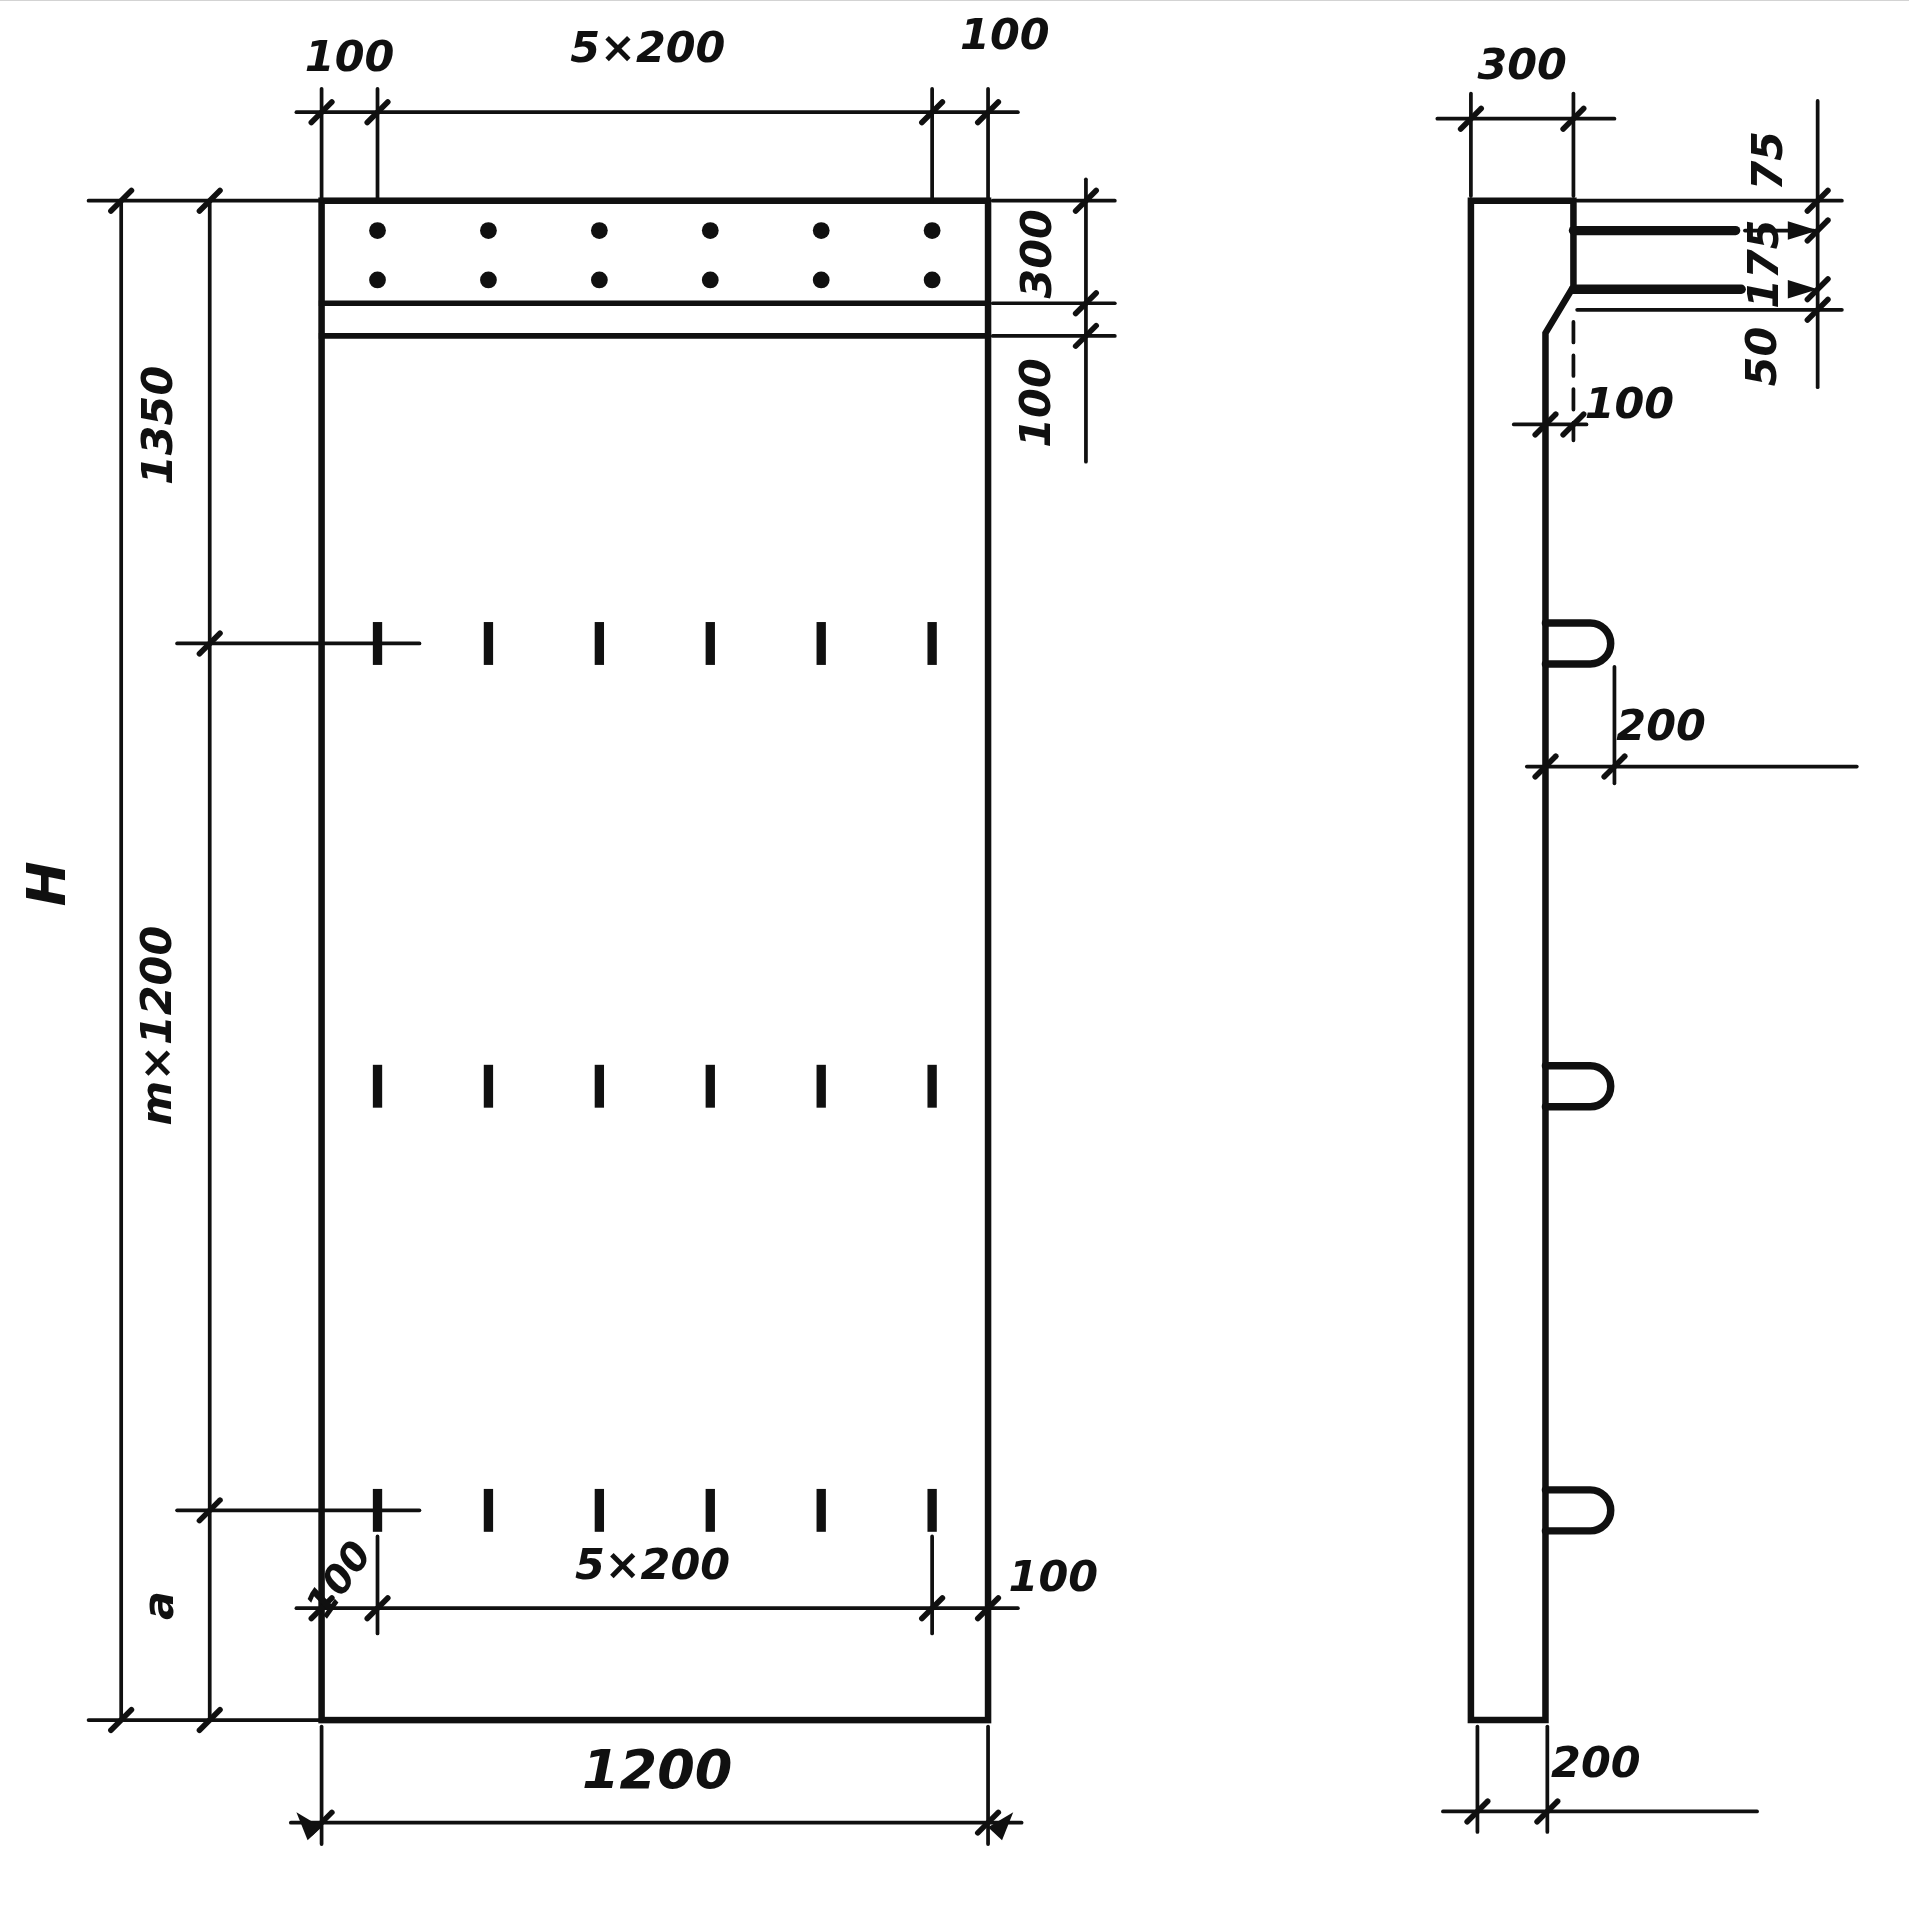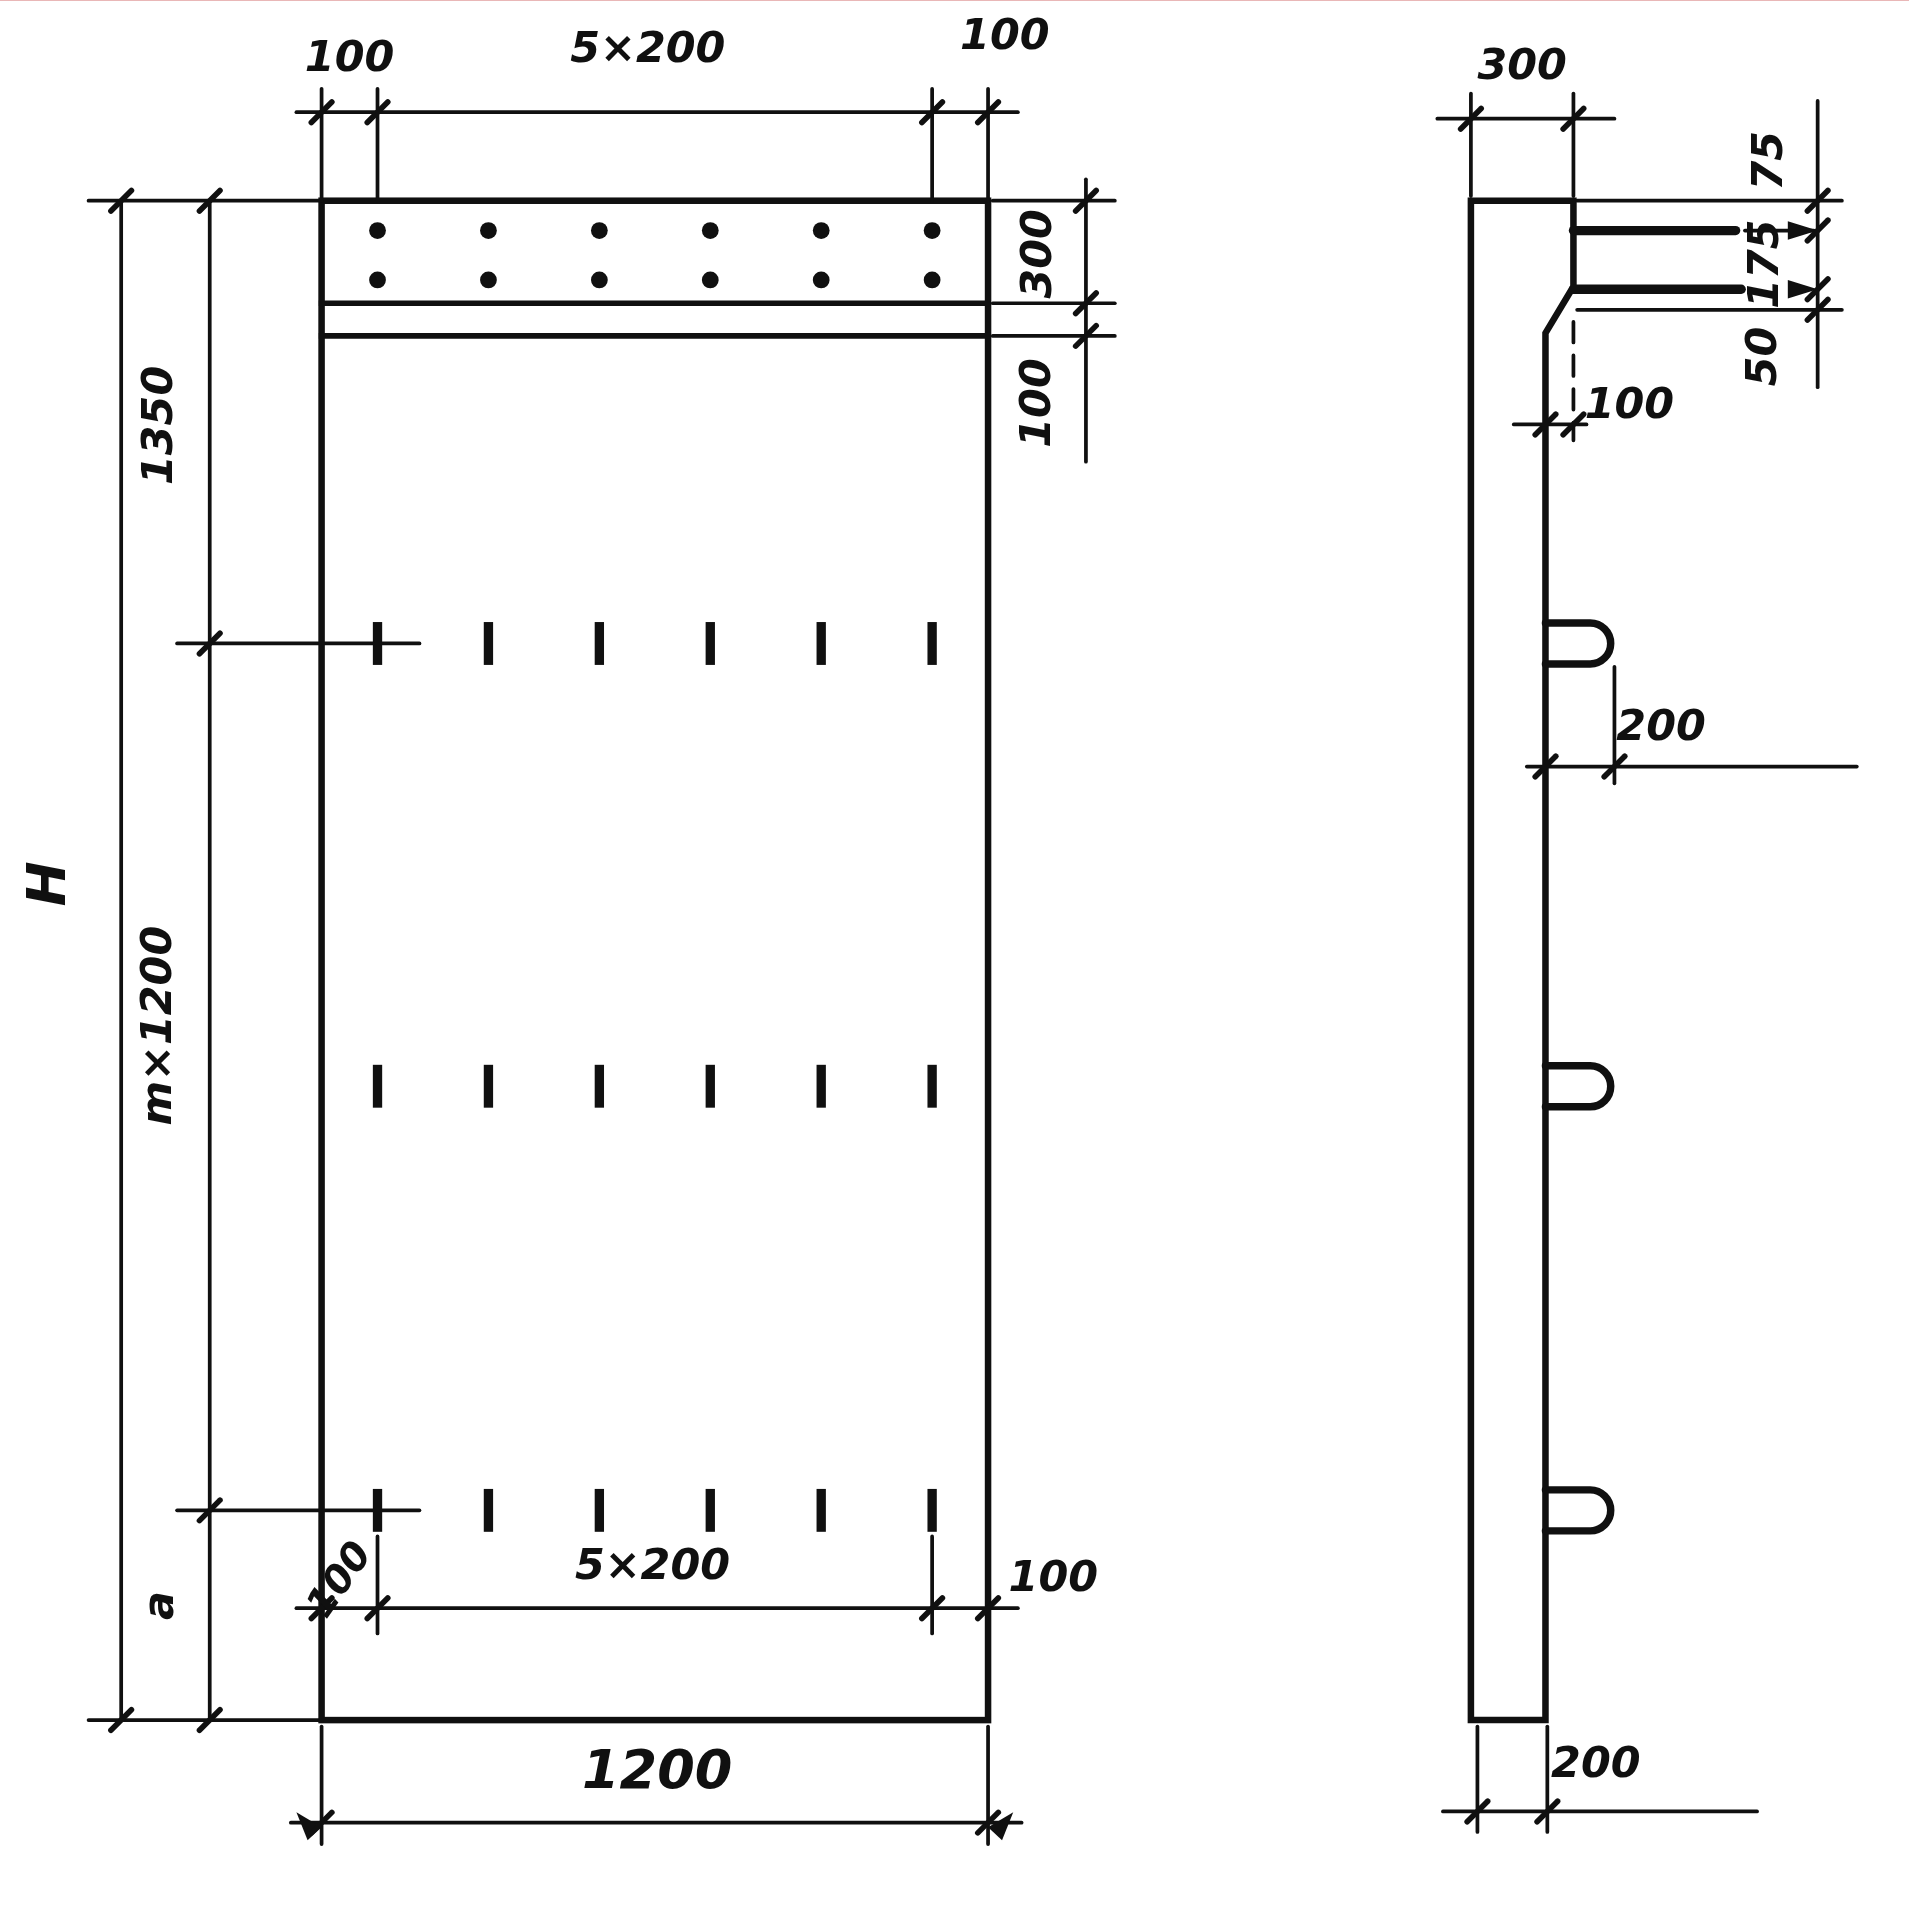--- a/index.html
+++ b/index.html
@@ -1,16 +1,16 @@
 <!DOCTYPE html>
 <html style="font-size:15px"><head>
 <meta charset="utf-8">
 <style>
   html,body{margin:0;padding:0;background:#ffffff;}
-  .stage{width:1909px;height:1932px;background:#b91c1c;position:relative;}
+  .stage{width:1909px;height:1932px;background:#737373;position:relative;}
   svg{display:block;}
   .outline{stroke:#101010;stroke-width:7;fill:none;stroke-linecap:square;}
   .feat{stroke:#101010;stroke-width:6;fill:none;stroke-linecap:square;}
   .dim{stroke:#101010;stroke-width:4;fill:none;stroke-linecap:round;}
   .ext{stroke:#101010;stroke-width:4;fill:none;stroke-linecap:round;}
   .dashed{stroke-dasharray:22 14;}
   .tick{stroke:#101010;stroke-width:6;stroke-linecap:round;}
   .bar{stroke:#101010;stroke-width:10;stroke-linecap:round;fill:none;}
   .loop{stroke:#101010;stroke-width:8;fill:none;stroke-linecap:round;}
   .slot{fill:#101010;}

